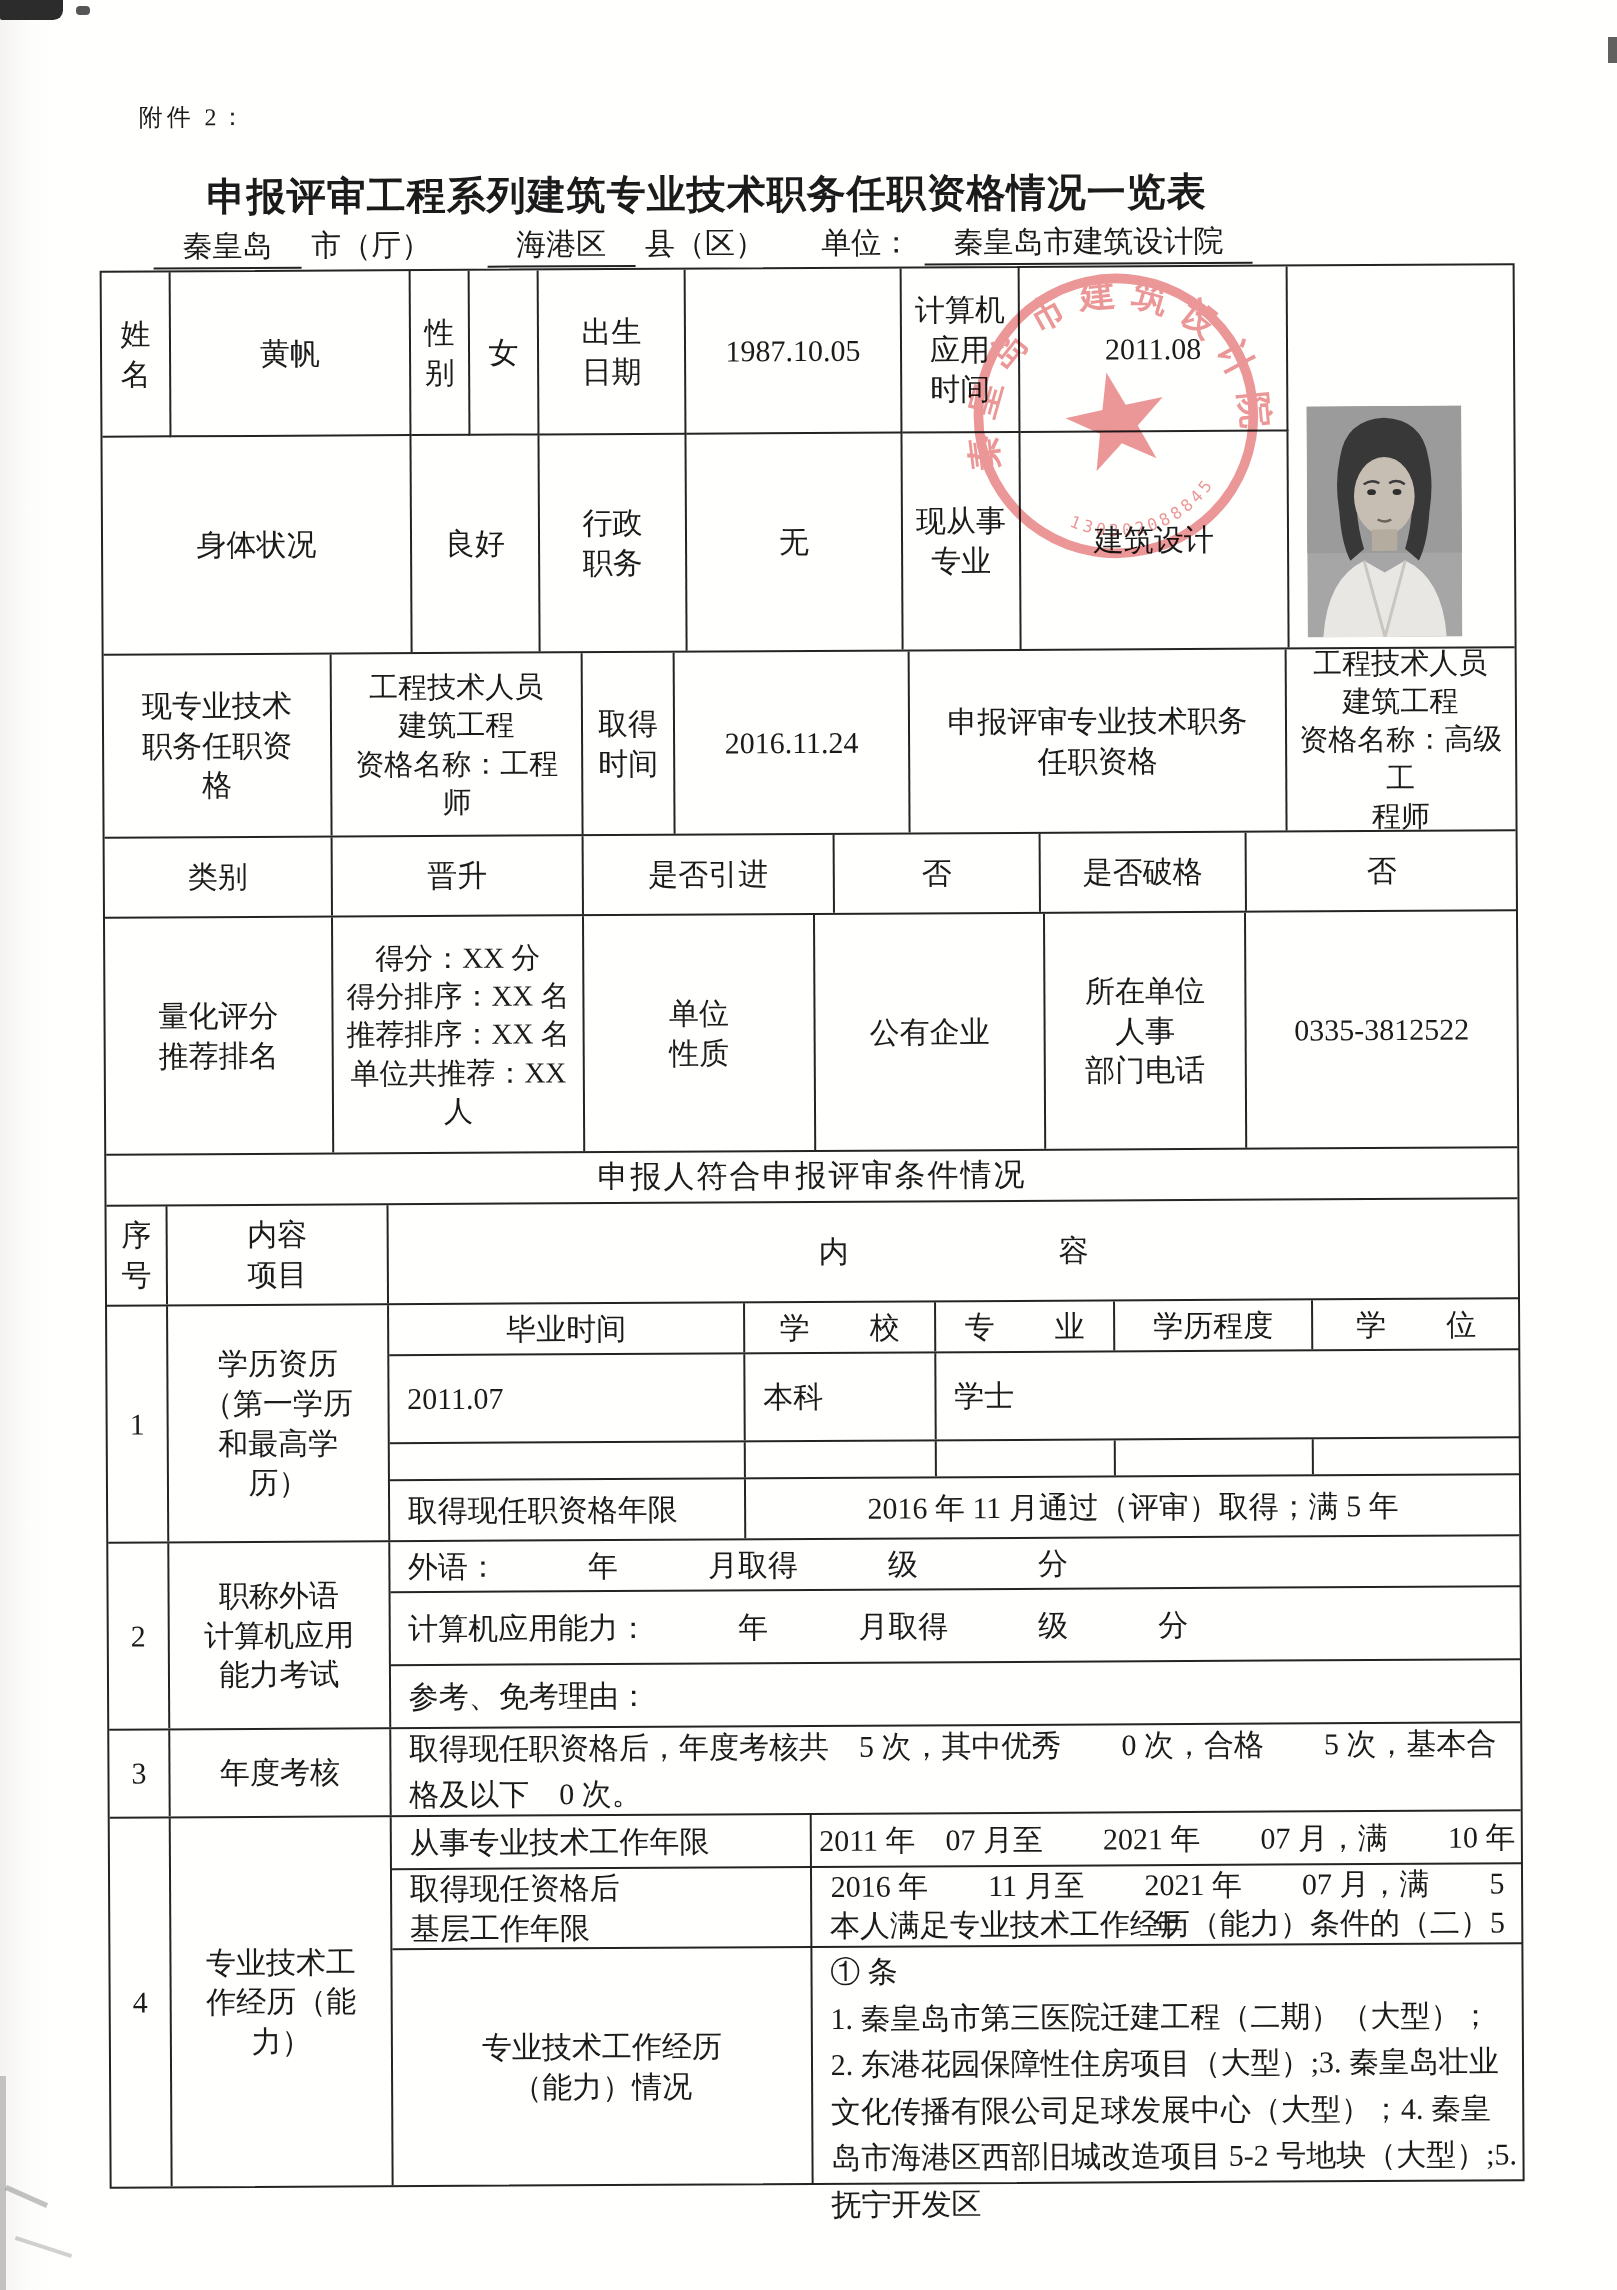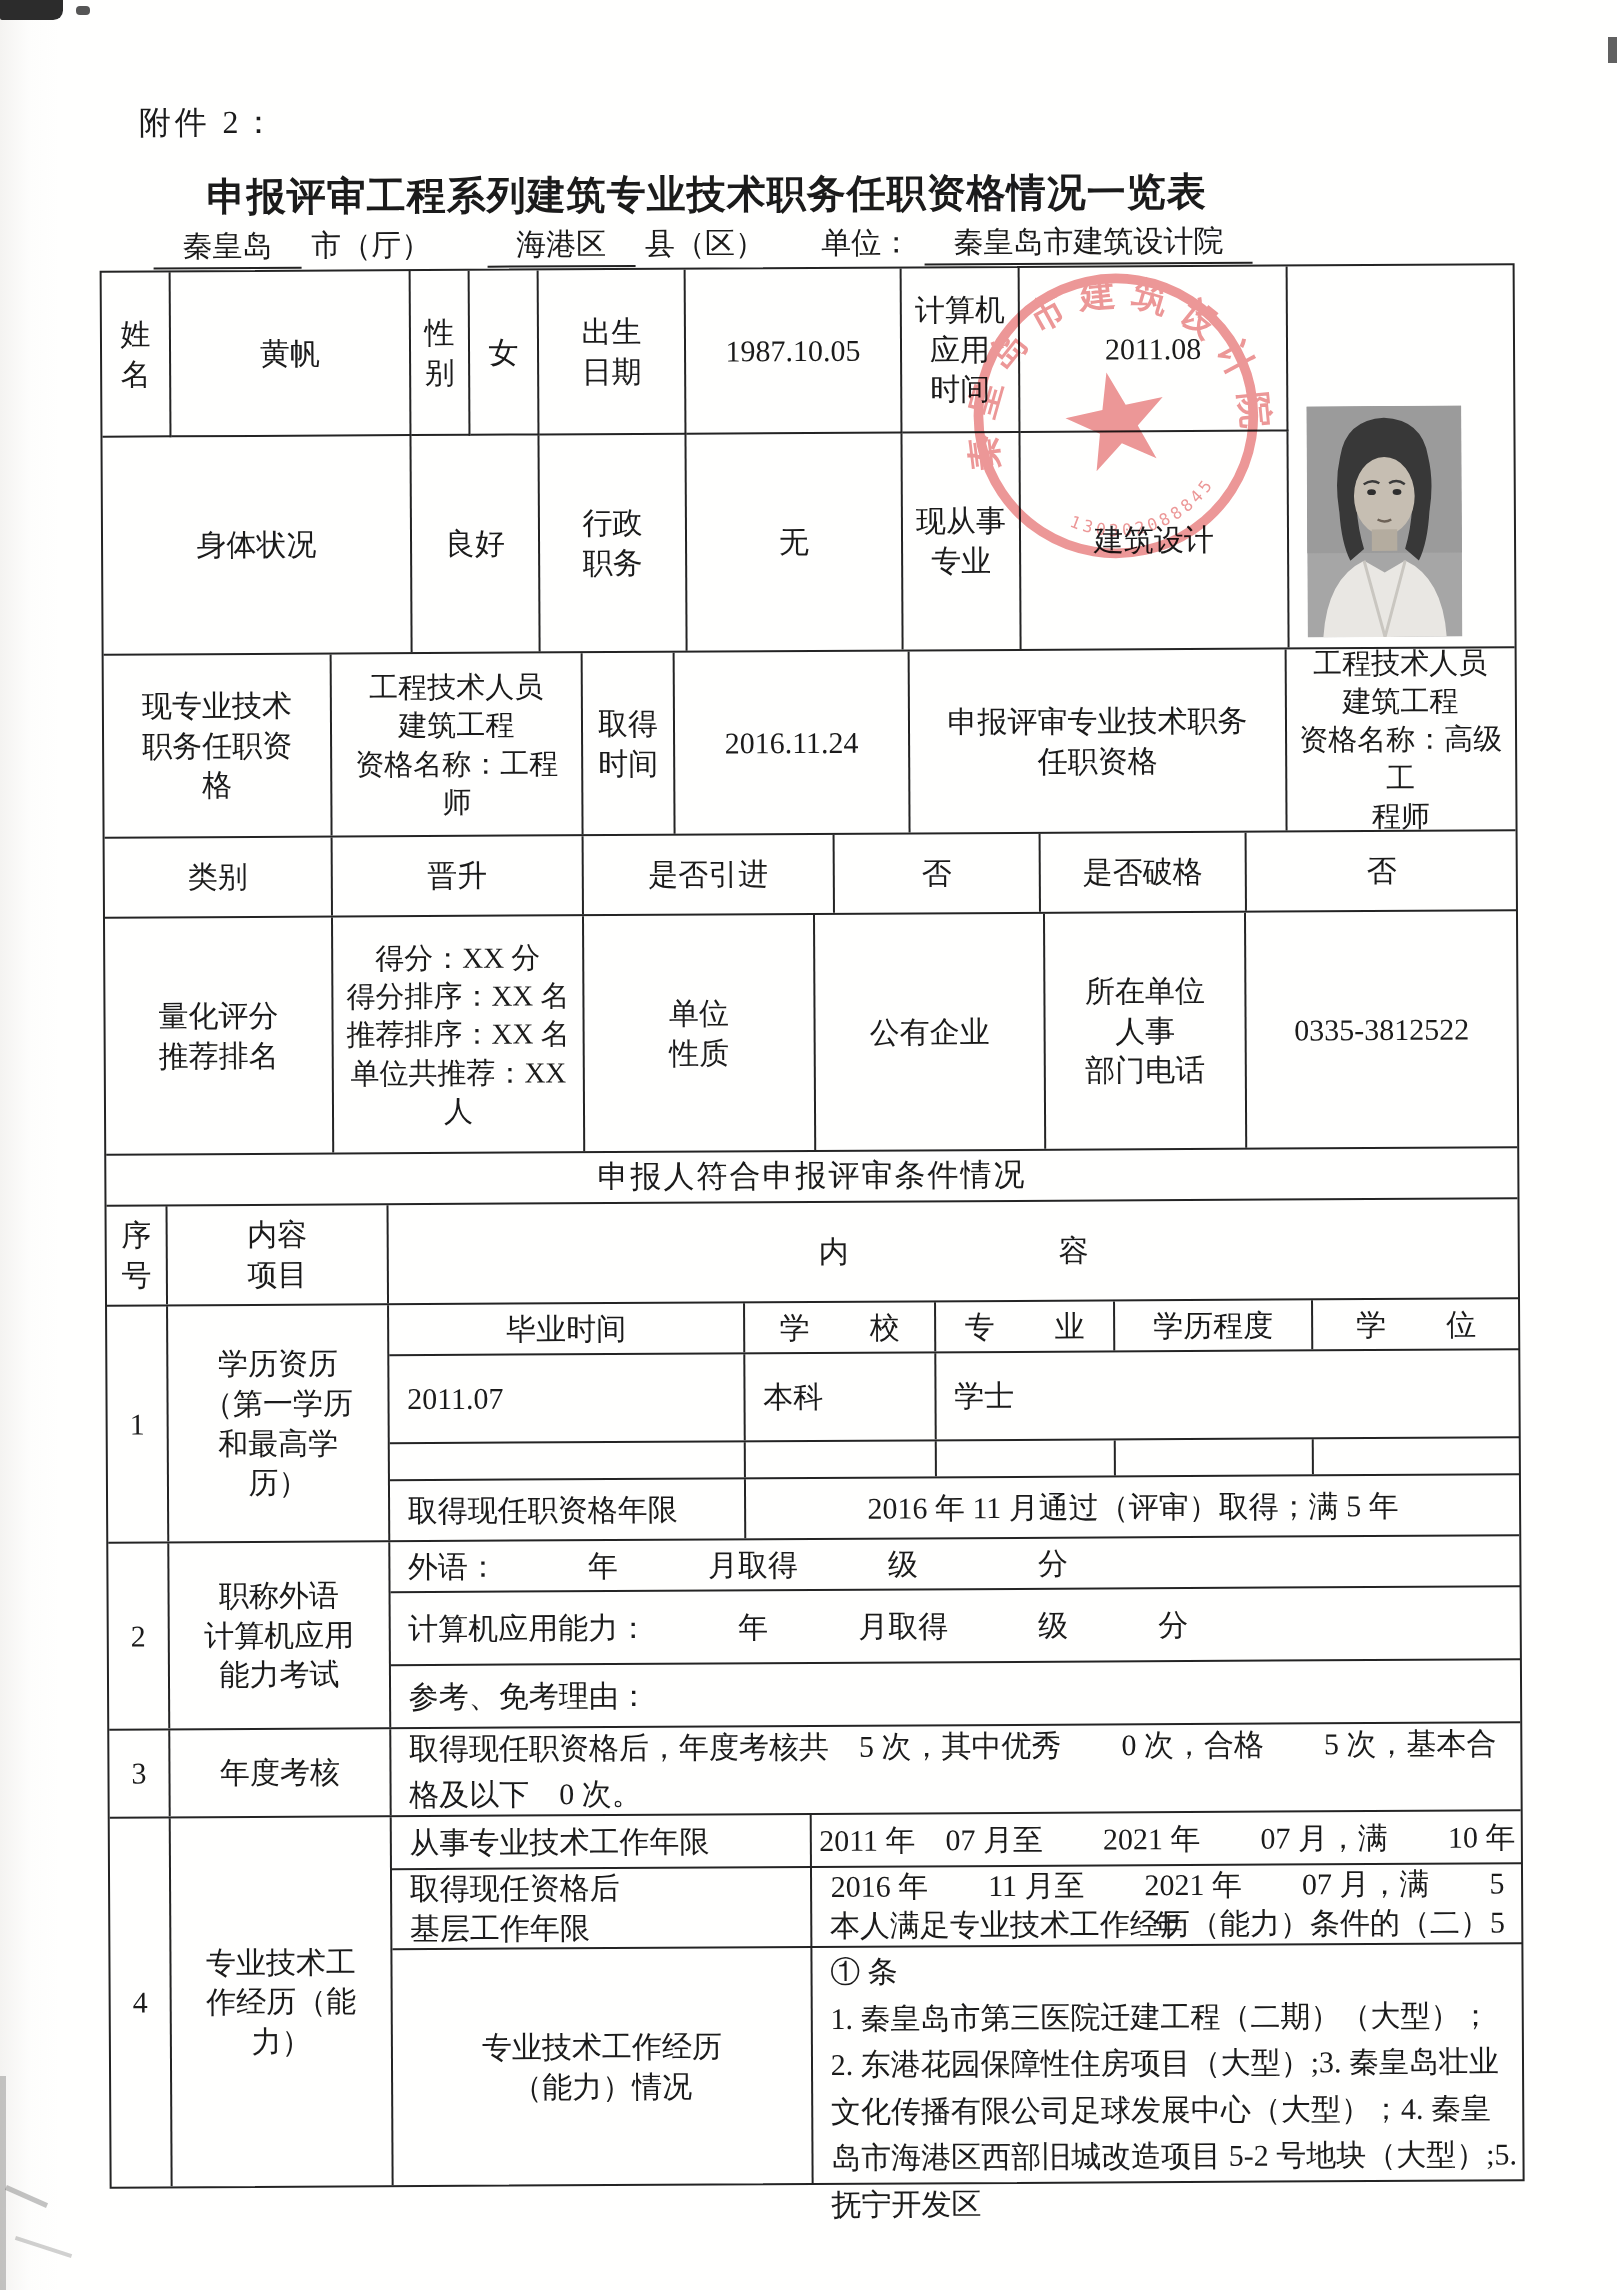--- a/index.html
+++ b/index.html
@@ -6,21 +6,21 @@
   .sheet{
     position:relative;
     width:1617px;height:2291px;
     background:linear-gradient(90deg,#f4f3f1 0px,#fdfdfc 29px,#fffffe 59px);
     overflow:hidden;
     font-family:"Liberation Serif","DejaVu Serif",serif;
     color:#1b1b1b;
   }
   .tilt{position:absolute;left:0;top:0;width:1617px;height:2291px;transform:rotate(-0.3deg);transform-origin:50% 40%;}
   
-  .attach{position:absolute;left:143px;top:98px;font-size:32px;letter-spacing:3.9px;}
+  .attach{position:absolute;left:143px;top:98px;font-size:24px;letter-spacing:3.9px;}
   .title{position:absolute;left:103px;top:167px;width:1215px;text-align:center;
          font-size:39px;font-weight:bold;letter-spacing:1px;white-space:nowrap;}
   .headline{position:absolute;left:157px;top:223px;width:1372px;font-size:30px;white-space:nowrap;}
   .headline .u{display:inline-block;border-bottom:2.9px solid #222;padding:0 29px;text-align:center;}
   .headline .lbl{display:inline-block;padding:0 5.9px 0 9.8px;}
   
   .doc-table{position:absolute;left:103px;top:267px;width:1411px;border:2.9px solid #242424;box-sizing:content-box;}
   .band{display:grid;border-bottom:2.9px solid #242424;}
   .band.last{border-bottom:none;}
   .cell{border-right:2.9px solid #242424;display:flex;align-items:center;justify-content:center;

